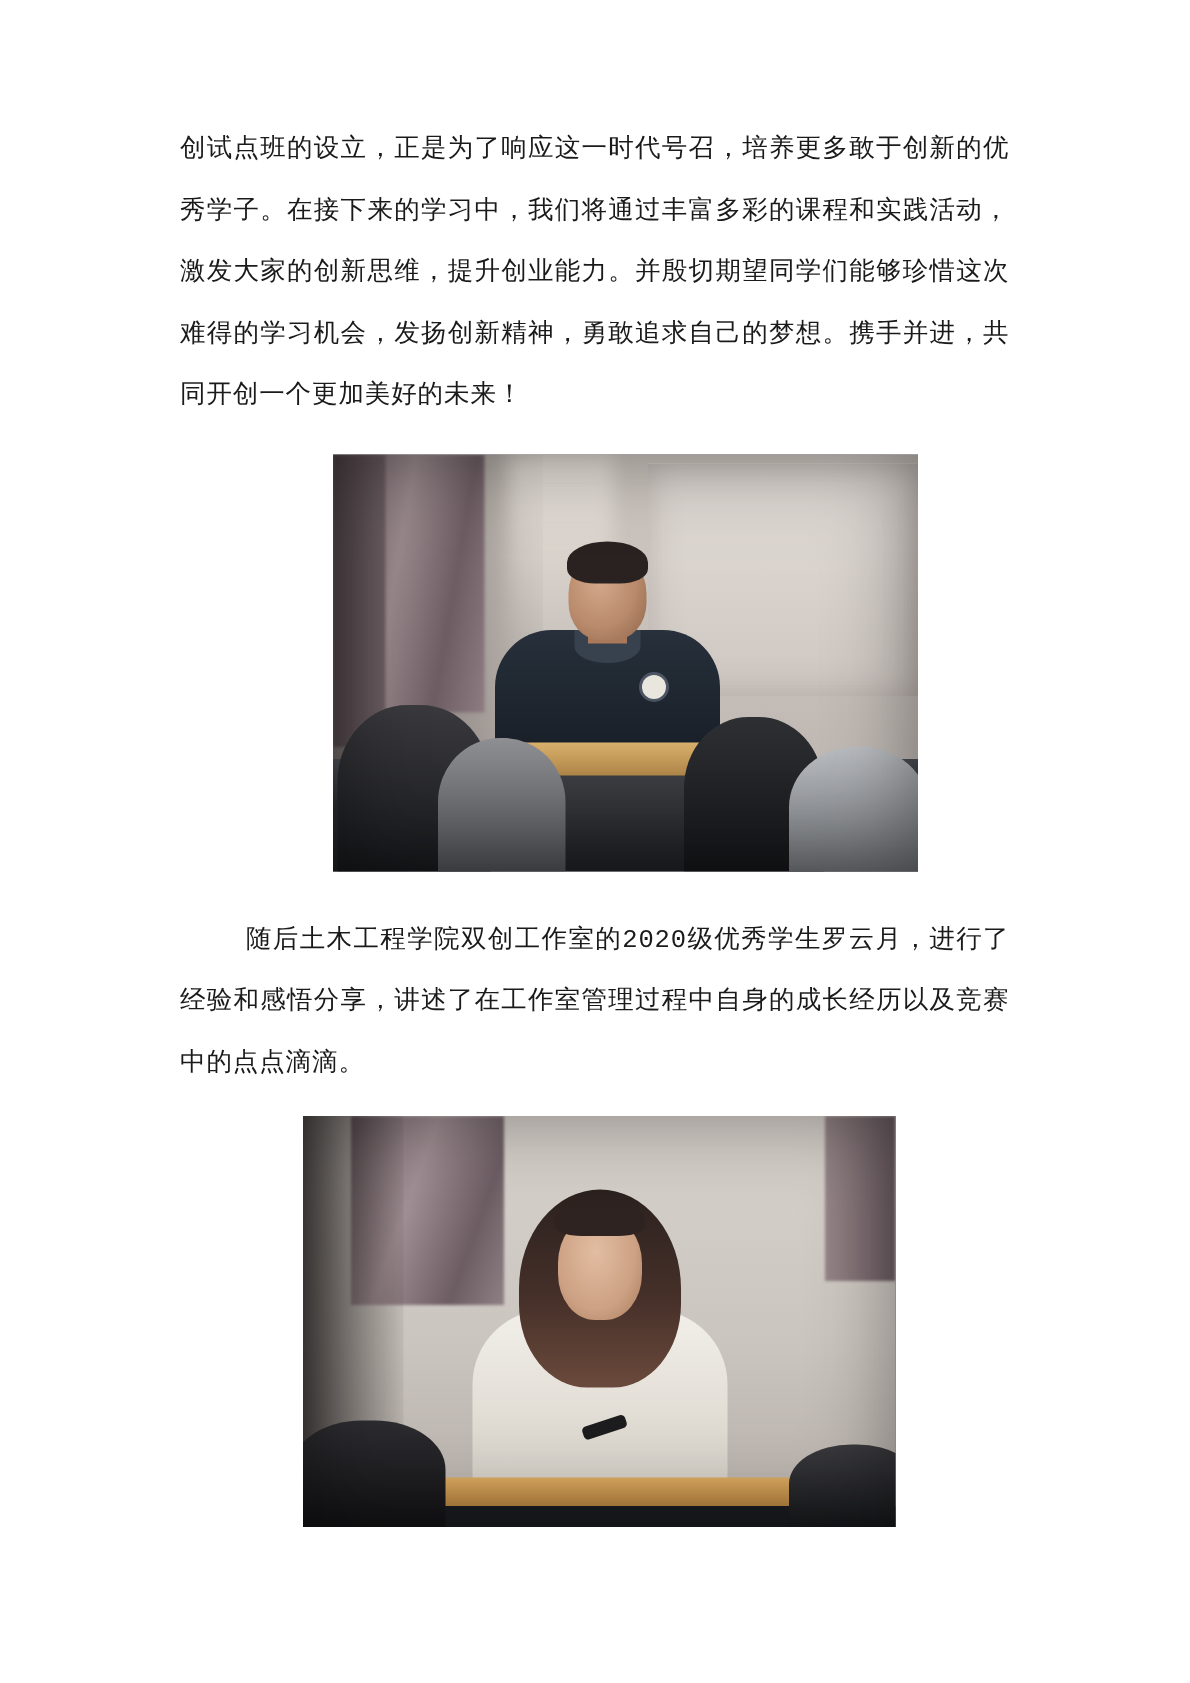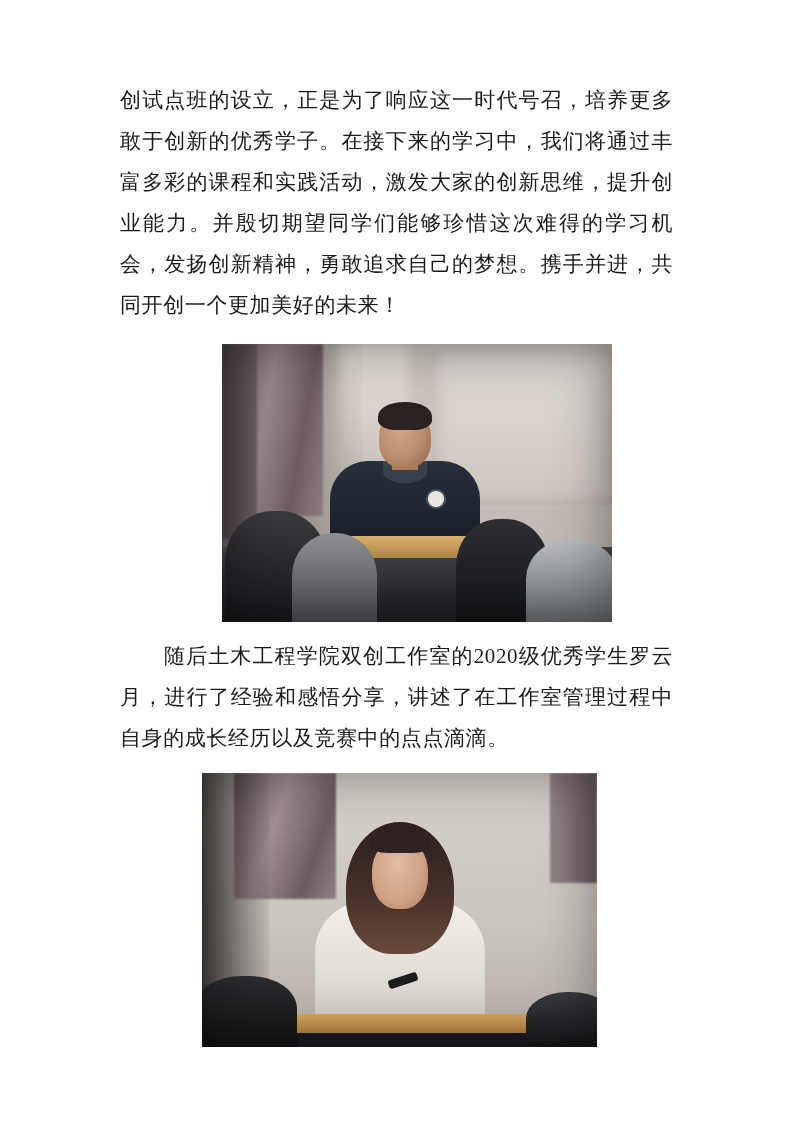--- a/index.html
+++ b/index.html
@@ -22,27 +22,28 @@
     height: 1122px;
     background: #ffffff;
   }
   .content {
     position: absolute;
     left: 120px;
     top: 80px;
     width: 553px;
   }
   .para {
-    font-size: 21px;
+    font-size: 17px;
     line-height: 41px;
     text-align: justify;
     text-justify: inter-ideograph;
     letter-spacing: 0.6px;
     margin: 0;
     color: #1a1a1a;
+    font-family: Liberation Mono, monospace;
   }
   .para.indent {
     text-indent: 44px;
   }
   .figure {
     margin: 18px 0 0 0;
     display: flex;
     justify-content: center;
   }
   .photo {
@@ -274,21 +275,21 @@
         <div class="p1-desk-top"></div>
         <div class="p1-desk-front"></div>
         <div class="p1-aud-l"></div>
         <div class="p1-aud-l2"></div>
         <div class="p1-aud-r"></div>
         <div class="p1-aud-r2"></div>
         <div class="p1-vig"></div>
       </div>
     </div>
 
-    <p class="para indent" style="margin-top:14px;">随后土木工程学院双创工作室的2020级优秀学生罗云月，进行了经验和感悟分享，讲述了在工作室管理过程中自身的成长经历以及竞赛中的点点滴滴。</p>
+    <p class="para indent" style="margin-top:26px;">随后土木工程学院双创工作室的2020级优秀学生罗云月，进行了经验和感悟分享，讲述了在工作室管理过程中自身的成长经历以及竞赛中的点点滴滴。</p>
 
     <div class="figure" style="margin-top:14px;">
       <div class="photo photo-2">
         <div class="p2-wall"></div>
         <div class="p2-curtain"></div>
         <div class="p2-curtain-r"></div>
         <div class="p2-dark-left"></div>
         <div class="p2-body"></div>
         <div class="p2-vneck"></div>
         <div class="p2-neck"></div>

